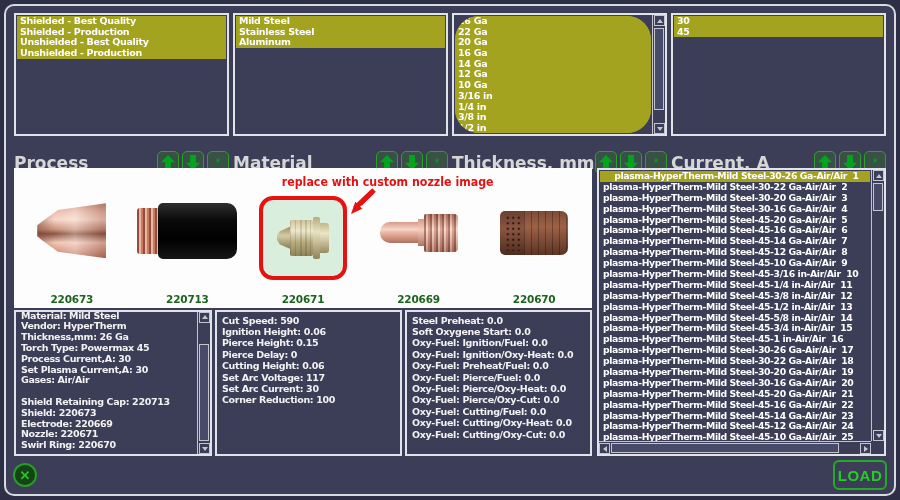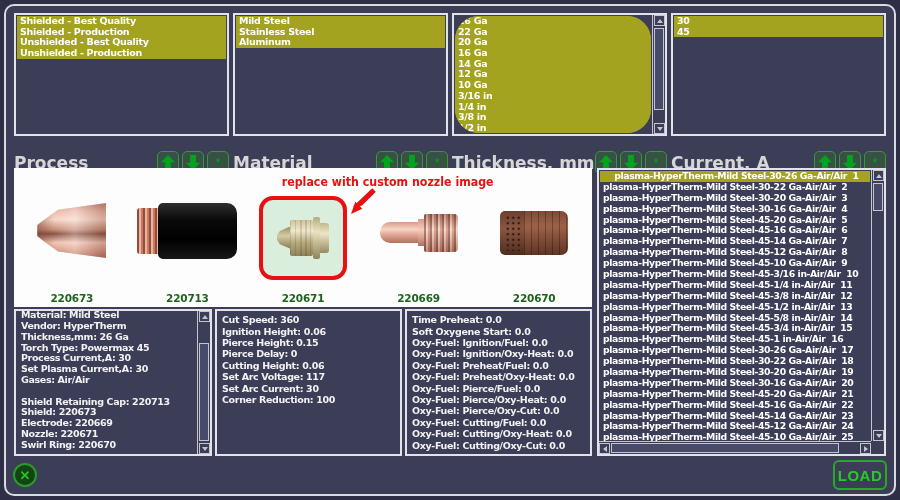--- a/index.html
+++ b/index.html
@@ -324,39 +324,38 @@
               </div>
             <div class="sb-thumb" style="left:1px;right:1px;top:32px;bottom:13px;"></div>
             <div class="sb-box" style="bottom:0;left:1px;">
                 <span class="tri-down"></span>
               </div>
           </div>
         </div>
         <div class="panel panel-wide">
           <div>
 
-          <div class="panel-line">Cut Speed: 360</div>
+          <div class="panel-line">Cut Speed: 590</div>
               <div class="panel-line">Ignition Height: 0.06</div>
               <div class="panel-line">Pierce Height: 0.15</div>
               <div class="panel-line">Pierce Delay: 0</div>
               <div class="panel-line">Cutting Height: 0.06</div>
               <div class="panel-line">Set Arc Voltage: 117</div>
               <div class="panel-line">Set Arc Current: 30</div>
               <div class="panel-line">Corner Reduction: 100</div>
             </div>
         </div>
         <div class="panel panel-wide">
           <div>
 
-          <div class="panel-line">Time Preheat: 0.0</div>
+          <div class="panel-line">Steel Preheat: 0.0</div>
               <div class="panel-line">Soft Oxygene Start: 0.0</div>
               <div class="panel-line">Oxy-Fuel: Ignition/Fuel: 0.0</div>
               <div class="panel-line">Oxy-Fuel: Ignition/Oxy-Heat: 0.0</div>
               <div class="panel-line">Oxy-Fuel: Preheat/Fuel: 0.0</div>
-              <div class="panel-line">Oxy-Fuel: Preheat/Oxy-Heat: 0.0</div>
               <div class="panel-line">Oxy-Fuel: Pierce/Fuel: 0.0</div>
               <div class="panel-line">Oxy-Fuel: Pierce/Oxy-Heat: 0.0</div>
               <div class="panel-line">Oxy-Fuel: Pierce/Oxy-Cut: 0.0</div>
               <div class="panel-line">Oxy-Fuel: Cutting/Fuel: 0.0</div>
               <div class="panel-line">Oxy-Fuel: Cutting/Oxy-Heat: 0.0</div>
               <div class="panel-line">Oxy-Fuel: Cutting/Oxy-Cut: 0.0</div>
             </div>
         </div>
       </div>
     </div>

